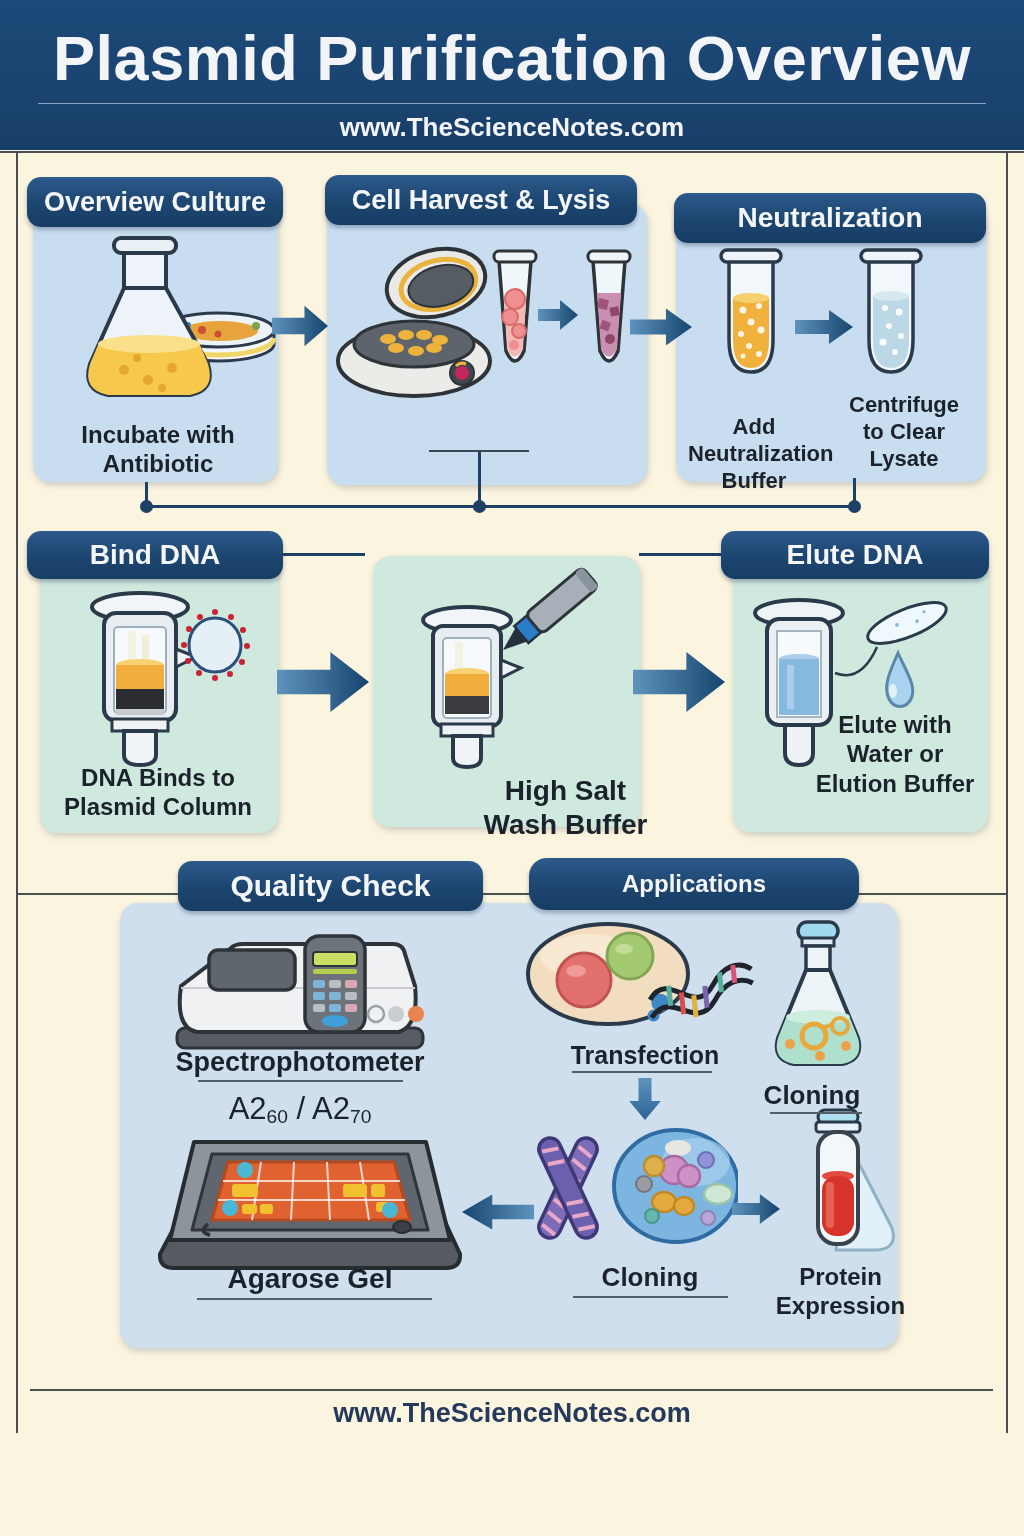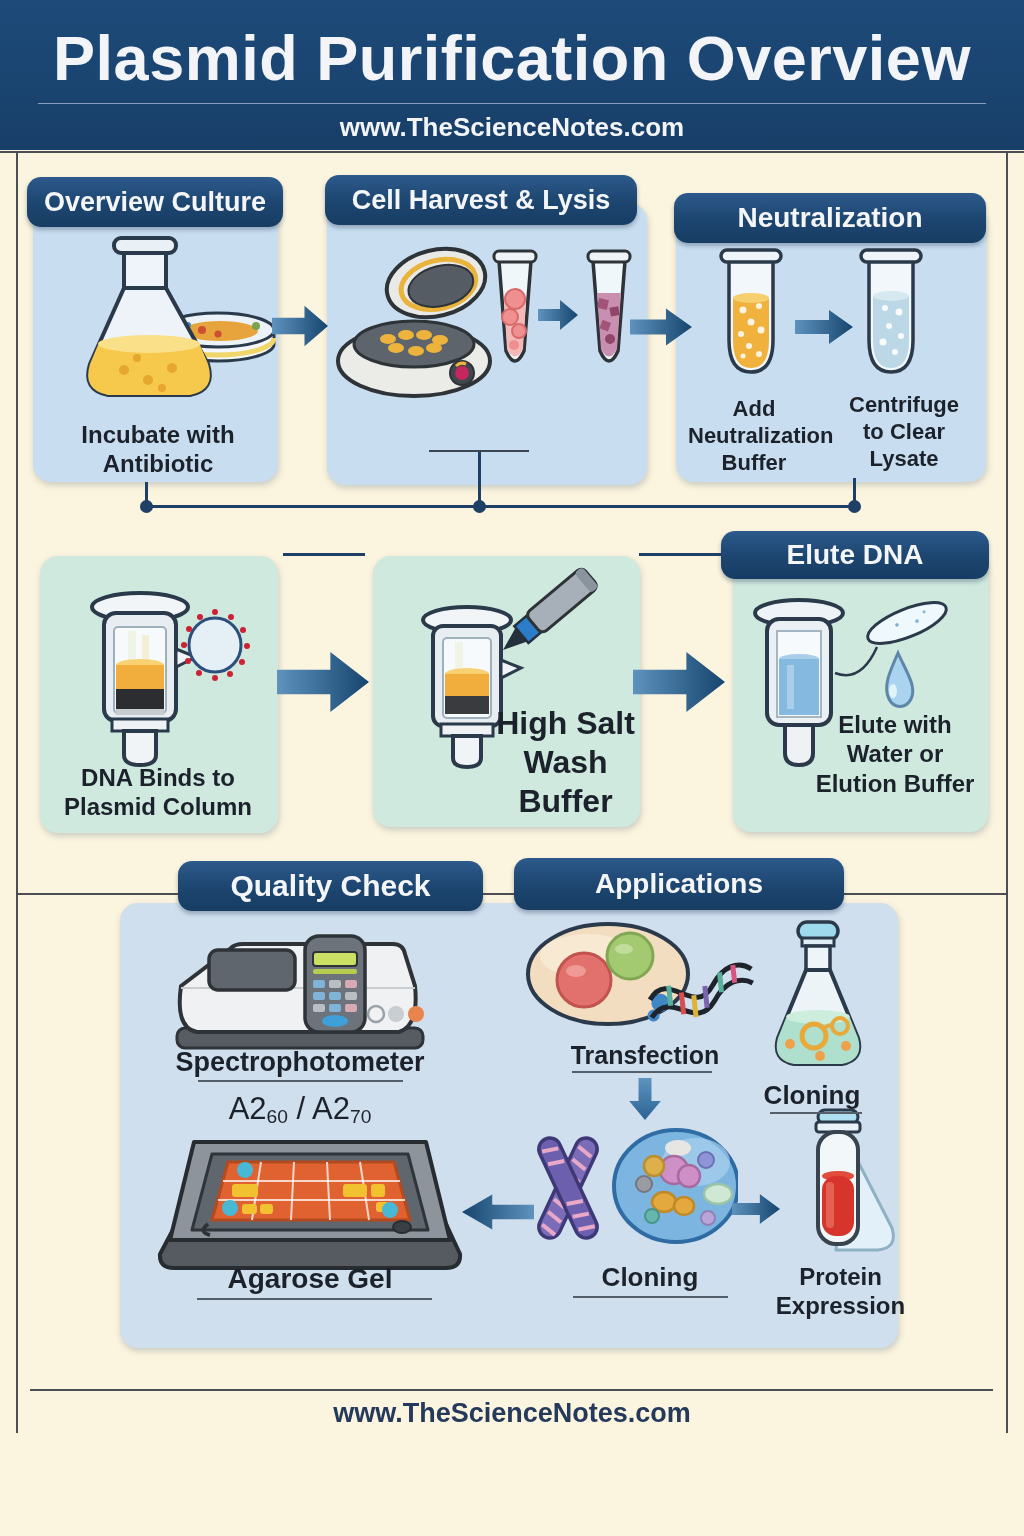--- a/index.html
+++ b/index.html
@@ -182,39 +182,42 @@
           <circle cx="28" cy="80" r="3"></circle>
         <circle cx="40" cy="90" r="3"></circle>
           <circle cx="22" cy="96" r="3.5"></circle>
           <circle cx="34" cy="106" r="3"></circle>
       </g>
       <rect x="0" y="4" width="60" height="12" rx="6" fill="#eef4f9" stroke="#2b3a4a" stroke-width="3.5"></rect>
     </g>
   </svg>
 
   <div class="caption" style="left:58px;top:420px;width:200px;font-size:24px;">Incubate with Antibiotic</div>
-  <div class="caption" style="left:688px;top:396px;width:132px;font-size:22px;">Add Neutralization Buffer</div>
+  <div class="caption" style="left:688px;top:414px;width:132px;font-size:22px;">Add Neutralization Buffer</div>
   <div class="caption" style="left:838px;top:392px;width:132px;font-size:22px;">Centrifuge to Clear Lysate</div>
 
   <div class="ar ar-r" style="left:272px;top:303px;width:56px;height:46px;"></div>
   <div class="ar ar-r" style="left:630px;top:306px;width:62px;height:42px;"></div>
 
   <div class="uline" style="left:429px;top:450px;width:100px;background:#3a4652;"></div>
   <div class="cline" style="left:145px;top:482px;width:3px;height:26px;"></div>
   <div class="cline" style="left:478px;top:451px;width:3px;height:57px;"></div>
   <div class="cline" style="left:853px;top:478px;width:3px;height:30px;"></div>
   <div class="cline" style="left:146px;top:505px;width:710px;height:3px;"></div>
   <div class="cdot" style="left:140px;top:500px;"></div>
   <div class="cdot" style="left:473px;top:500px;"></div>
   <div class="cdot" style="left:848px;top:500px;"></div>
 
   <div class="panel p-teal" style="left:40px;top:556px;width:238px;height:277px;"></div>
   <div class="panel p-teal" style="left:373px;top:556px;width:267px;height:271px;"></div>
   <div class="panel p-teal" style="left:733px;top:556px;width:255px;height:276px;"></div>
 
+  <div class="pill" style="left:27px;top:531px;width:256px;height:48px;font-size:28px;">
+    <span>Bind DNA</span>
+    </div>
   <div class="pill" style="left:721px;top:531px;width:268px;height:48px;font-size:28px;">
     <span>Elute DNA</span>
     </div>
 
   <div class="cline" style="left:283px;top:553px;width:82px;height:3px;"></div>
   <div class="cline" style="left:639px;top:553px;width:82px;height:3px;"></div>
 
   <svg class="icon" style="left:70px;top:585px;" width="180" height="200" viewBox="0 0 180 200">
     <ellipse cx="70" cy="22" rx="48" ry="14" fill="#f1f5f8" stroke="#2b3a4a" stroke-width="4"></ellipse>
     <rect x="34" y="28" width="72" height="108" rx="12" fill="#e8edf1" stroke="#2b3a4a" stroke-width="4"></rect>
@@ -283,35 +286,35 @@
     <ellipse cx="64" cy="18" rx="44" ry="13" fill="#eef3f7" stroke="#2b3a4a" stroke-width="4"></ellipse>
     <rect x="32" y="24" width="64" height="106" rx="12" fill="#eaf0f4" stroke="#2b3a4a" stroke-width="4"></rect>
     <rect x="42" y="36" width="44" height="86" fill="#f6fafc" stroke="#a5b5c2" stroke-width="2"></rect>
     <ellipse cx="64" cy="64" rx="20" ry="5" fill="#a9cdea"></ellipse>
     <rect x="44" y="64" width="40" height="56" fill="#85b9e0"></rect>
     <rect x="52" y="70" width="7" height="44" fill="#a9cdea"></rect>
     <path d="M50,130 h28 v28 q0,12 -14,12 q-14,0 -14,-12 Z" fill="#eef2f5" stroke="#2b3a4a" stroke-width="4"></path>
   </svg>
 
   <div class="caption" style="left:58px;top:763px;width:200px;font-size:24px;">DNA Binds to Plasmid Column</div>
-  <div class="caption" style="left:478px;top:704px;width:175px;font-size:32px;">High Salt Wash Buffer</div>
+  <div class="caption" style="left:478px;top:774px;width:175px;font-size:28px;">High Salt Wash Buffer</div>
   <div class="caption" style="left:805px;top:710px;width:180px;font-size:24px;">Elute with Water or Elution Buffer</div>
 
   <div class="ar ar-r" style="left:277px;top:648px;width:92px;height:68px;"></div>
   <div class="ar ar-r" style="left:633px;top:648px;width:92px;height:68px;"></div>
 
   <div class="gline" style="left:16px;top:893px;width:992px;height:2px;"></div>
   <div class="panel p-big" style="left:120px;top:903px;width:778px;height:445px;"></div>
   <div class="gline" style="left:518px;top:912px;width:2px;height:278px;background:#3f444a;"></div>
   <div class="gline" style="left:518px;top:1232px;width:2px;height:100px;background:#3f444a;"></div>
 
   <div class="pill" style="left:178px;top:861px;width:305px;height:50px;font-size:30px;">
     <span>Quality Check</span>
     </div>
-  <div class="pill" style="left:514px;top:858px;width:330px;height:52px;font-size:28px;">
+  <div class="pill" style="left:529px;top:858px;width:330px;height:52px;font-size:24px;border-radius:18px;">
     <span>Applications</span>
     </div>
 
   <svg class="icon" style="left:155px;top:922px;" width="290" height="135" viewBox="0 0 290 135">
     <rect x="22" y="106" width="246" height="20" rx="8" fill="#565c62" stroke="#2e3338" stroke-width="3"></rect>
     <path d="M26,64 L76,26 Q80,22 88,22 L238,22 Q248,22 250,32 L260,64 Q264,104 244,110 L42,110 Q20,106 26,64 Z" fill="#f0f1f2" stroke="#2e3338" stroke-width="4"></path>
     <path d="M26,66 L260,66" stroke="#c9ccce" stroke-width="2"></path>
     <rect x="54" y="28" width="86" height="40" rx="9" fill="#60666d" stroke="#2e3338" stroke-width="3.5"></rect>
     <g>
       <rect x="150" y="14" width="60" height="96" rx="14" fill="#6d737a" stroke="#2e3338" stroke-width="3.5"></rect>

